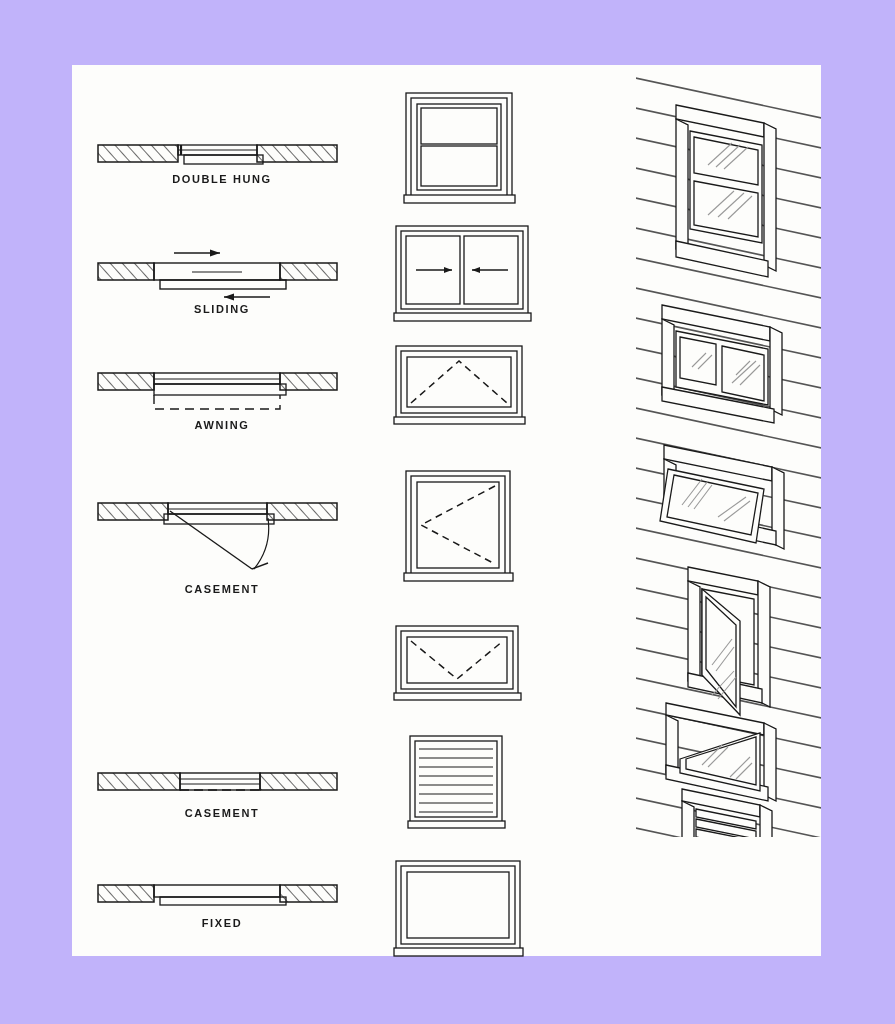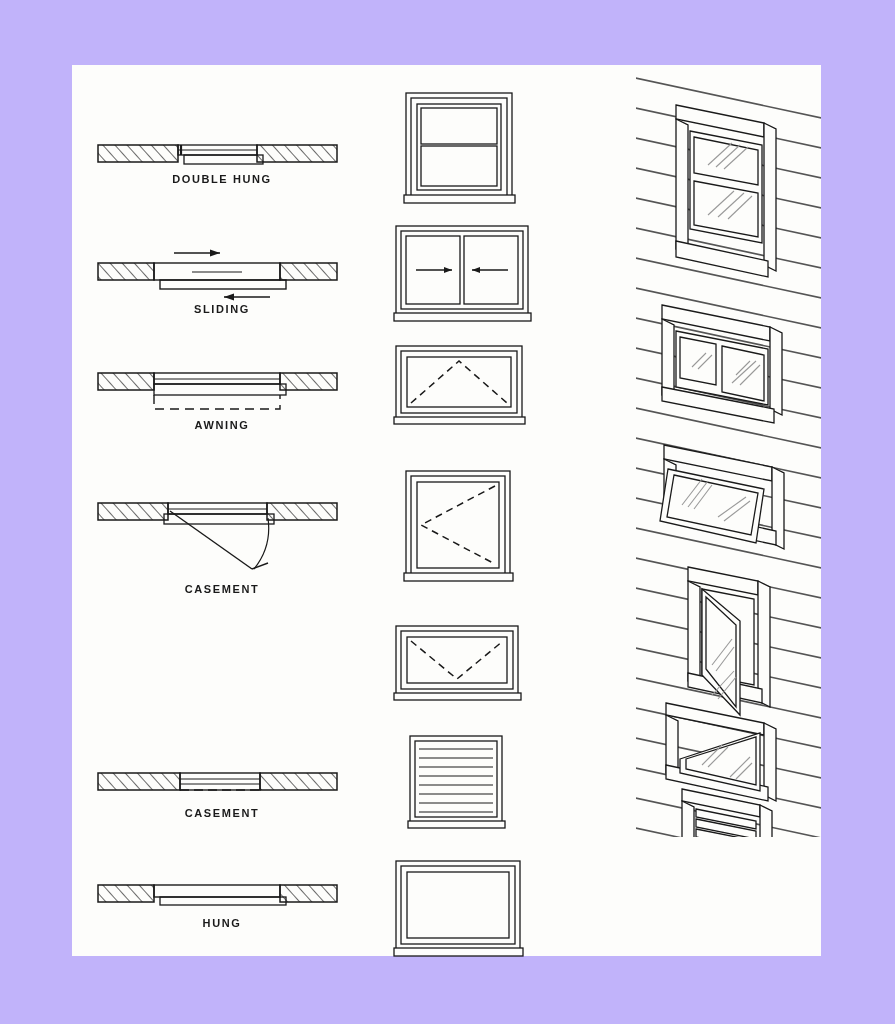--- a/index.html
+++ b/index.html
@@ -145,21 +145,21 @@
       <svg width="300" height="70" viewBox="0 0 300 70">
         <g>
           <rect x="26" y="20" width="56" height="17" fill="url(#hatch)" stroke="#1a1a1a" stroke-width="1.5"></rect>
           <rect x="208" y="20" width="57" height="17" fill="url(#hatch)" stroke="#1a1a1a" stroke-width="1.5"></rect>
         </g>
         <g>
           <rect class="ln" x="82" y="20" width="126" height="12" stroke-width="1.4" fill="#fff"></rect>
           <rect class="ln" x="88" y="32" width="126" height="8" stroke-width="1.3" fill="#fff"></rect>
         </g>
       </svg>
-      <div class="lbl" style="top:52px">HUNG</div>
+      <div class="lbl" style="top:52px">FIXED</div>
     </div>
   </div>
 
   <div class="col" id="col-elev">
 
     <div class="row" style="top:22px">
       <svg width="270" height="130" viewBox="0 0 270 130" style="margin-left:28px">
         <rect class="fr" x="6" y="6" width="106" height="108"></rect>
         <rect class="fr" x="11" y="11" width="96" height="98"></rect>
         <rect class="fr" x="17" y="17" width="84" height="86"></rect>

